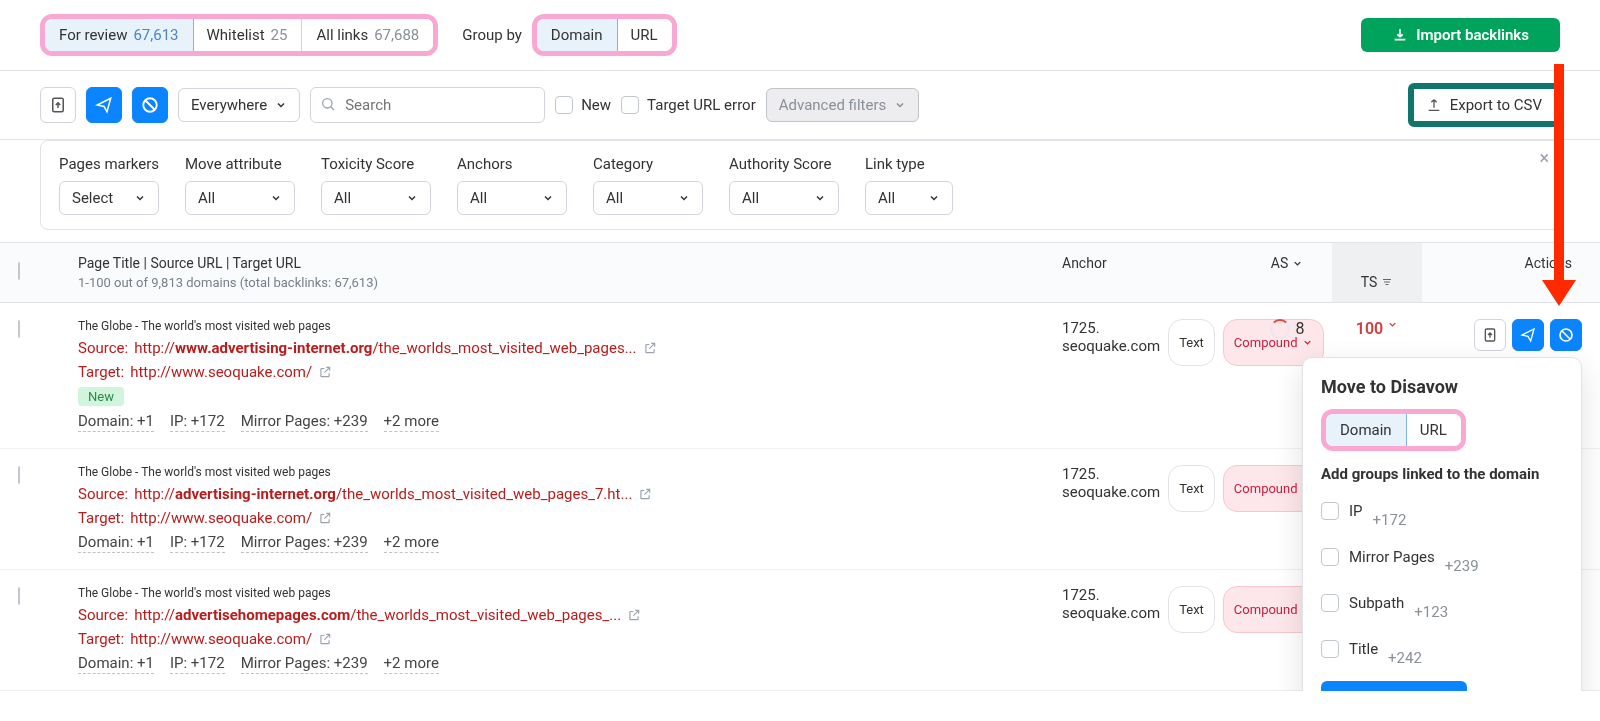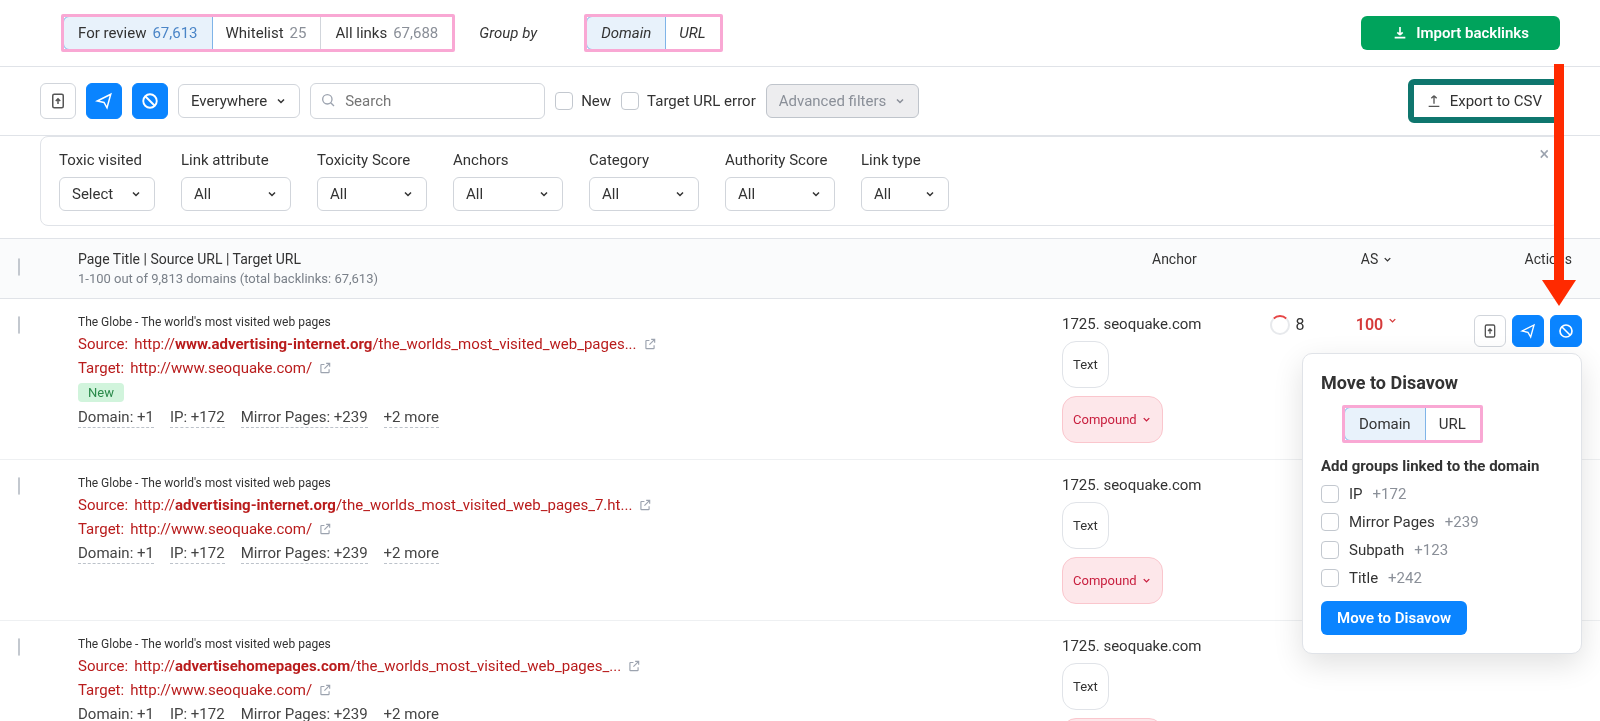--- a/index.html
+++ b/index.html
@@ -1,25 +1,25 @@
 <!DOCTYPE html>
 <html><head>
 <meta charset="utf-8">
 <style>
 * { margin: 0; padding: 0; box-sizing: border-box; font-family: -apple-system, BlinkMacSystemFont, "Segoe UI", Roboto, Helvetica, Arial, sans-serif; }
 body { background: #fff; font-size: 14px; color: #333; }
 .top-bar { display: flex; align-items: center; padding: 14px 40px; border-bottom: 1px solid #e0e3e8; gap: 24px; }
-.pill-group { display: inline-flex; border: 3px solid #f9a8d4; border-radius: 2px; overflow: hidden; margin-left: 21px; }
+.pill-group { display: inline-flex; border: 5px solid #f9a8d4; border-radius: 12px; overflow: hidden; }
 .pill { padding: 7px 14px; border-right: 1px solid #d1d5db; background: #fff; cursor: pointer; display: flex; align-items: center; gap: 6px; font-size: 15px; }
 .pill:last-child { border-right: none; }
 .pill.selected { background: #e8f2fb; border: 1px solid #7fb4e8; margin: -1px; border-radius: 6px 0 0 6px; position: relative; z-index: 1; }
 .pill.selected2 { background: #e8f2fb; border: 1px solid #7fb4e8; margin: -1px; position: relative; z-index: 1; justify-content: flex-end; }
 .pill .count { color: #8a8f98; }
 .pill.selected .count { color: #4a85c7; }
-.group-by { display: flex; align-items: center; gap: 26px; font-size: 15px; font-style: italic; }
+.group-by { display: flex; align-items: center; gap: 10px; font-size: 15px; }
 .spacer { flex: 1; }
 .btn-green { background: #00a35c; color: #fff; border: none; border-radius: 6px; padding: 8px 31px; font-size: 15px; font-weight: 600; display: flex; align-items: center; gap: 8px; cursor: pointer; }
 .toolbar { display: flex; align-items: center; padding: 12px 40px; gap: 10px; border-bottom: 1px solid #e0e3e8; }
 .icon-btn { width: 36px; height: 36px; border: 1px solid #d1d5db; border-radius: 6px; background: #fff; display: flex; align-items: center; justify-content: center; cursor: pointer; }
 .icon-btn.blue { background: #0a84ff; border-color: #0a84ff; color: #fff; }
 .drop-btn { border: 1px solid #d1d5db; border-radius: 6px; padding: 7px 12px; background: #fff; display: flex; align-items: center; gap: 8px; cursor: pointer; font-size: 15px; }
 .search-wrap { position: relative; }
 .search-wrap input { border: 1px solid #d1d5db; border-radius: 6px; padding: 8px 12px 8px 34px; width: 235px; font-size: 15px; }
 .search-wrap .sicon { position: absolute; left: 10px; top: 9px; color: #9ca3af; }
 .chk-label { display: flex; align-items: center; gap: 8px; font-size: 15px; }
@@ -42,36 +42,36 @@
 .th-act { width: 160px; font-size: 14px; text-align: right; padding-right: 10px; }
 .trow { display: flex; padding: 16px 18px; border-bottom: 1px solid #eef0f2; position: relative; }
 .td-chk { width: 50px; padding-top: 2px; }
 .td-main { flex: 1; padding-left: 10px; display: flex; flex-direction: column; gap: 6px; }
 .td-main .title { font-size: 12px; color: #333; }
 .td-main .src, .td-main .tgt { font-size: 15px; color: #b91c1c; display: flex; align-items: center; gap: 6px; }
 .ext-icon { color: #9ca3af; }
 .new-badge { display: inline-block; background: #d1f4dc; color: #2a8a4a; padding: 2px 10px; border-radius: 4px; font-size: 13px; width: fit-content; }
 .meta-row { display: flex; gap: 16px; font-size: 15px; color: #444; }
 .meta-row span { border-bottom: 1px dashed #bcc2ca; padding-bottom: 1px; }
-.td-anchor { width: 180px; display: flex; flex-direction: column; gap: 8px; align-items: flex-start; }
+.td-anchor { width: 180px; display: flex; flex-direction: row; gap: 8px; align-items: flex-start; }
 .td-anchor .anchor-txt { font-size: 15px; }
 .tag { display: inline-flex; align-items: center; gap: 4px; border: 1px solid #e0e3e8; border-radius: 14px; padding: 15px 10px; font-size: 13px; }
 .tag.red { background: #fde7ea; border-color: #fac6cd; color: #c81e3e; }
 .td-as { width: 90px; display: flex; align-items: flex-start; gap: 6px; font-size: 16px; justify-content: center; }
 .as-circ { width: 20px; height: 20px; border: 2px solid #e7e9ec; border-top-color: #e64545; border-radius: 50%; }
 .td-ts { width: 90px; font-size: 16px; color: #d53a3a; font-weight: 600; display: flex; align-items: flex-start; justify-content: center; gap: 4px; }
 .td-act { width: 160px; display: flex; gap: 6px; justify-content: flex-end; align-items: flex-start; }
 .sm-icon-btn { width: 32px; height: 32px; border: 1px solid #d1d5db; border-radius: 6px; background: #fff; display: flex; align-items: center; justify-content: center; cursor: pointer; }
 .sm-icon-btn.blue { background: #0a84ff; border-color: #0a84ff; color: #fff; }
 .popup { position: absolute; right: 18px; top: 54px; width: 280px; background: #fff; border: 1px solid #e0e3e8; border-radius: 10px; box-shadow: 0 10px 30px rgba(0,0,0,0.12); padding: 18px; z-index: 10; }
 .popup h3 { font-size: 18px; font-weight: 700; margin-bottom: 12px; }
 .popup .pill-group { margin-bottom: 14px; }
 .popup .subhdr { font-weight: 700; font-size: 15px; margin-bottom: 10px; }
 .popup .grp { display: flex; align-items: center; gap: 10px; margin-bottom: 10px; font-size: 15px; }
-.popup .grp .plus { color: #8a8f98; }
+.popup .grp .plus { color: #8a8f98; margin-top: 18px; }
 .popup .btn-blue { background: #0a84ff; color: #fff; border: none; border-radius: 6px; padding: 8px 16px; font-size: 15px; font-weight: 600; cursor: pointer; margin-top: 4px; }
 .arrow { position: absolute; right: 36px; top: 64px; width: 10px; height: 220px; background: #ff2a00; z-index: 20; }
 .arrow::after { content: ""; position: absolute; bottom: -22px; left: -12px; border-left: 17px solid transparent; border-right: 17px solid transparent; border-top: 26px solid #ff2a00; }
 svg { display: block; }
 </style>
 </head>
 <body>
 
 <div class="arrow"></div>
 
@@ -161,30 +161,30 @@
       <svg width="16" height="16" viewBox="0 0 24 24" fill="none" stroke="#555" stroke-width="2">
         <path d="M12 16V4m0 0l-4 4m4-4l4 4M4 20h16"></path>
       </svg>
       <span>Export to CSV</span>
     </div>
 </div>
 
 <div class="filters-panel">
   <span class="close-x">×</span>
   <div class="filter-col">
-      <label>Toxic visited</label>
+      <label>Pages markers</label>
       <div class="drop-btn" style="min-width:96px;justify-content:space-between">
         <span>Select</span>
         <svg width="12" height="12" viewBox="0 0 24 24" fill="none" stroke="#333" stroke-width="3">
           <path d="M6 9l6 6 6-6"></path>
         </svg>
       </div>
     </div>
   <div class="filter-col">
-      <label>Link attribute</label>
+      <label>Move attribute</label>
       <div class="drop-btn" style="min-width:110px;justify-content:space-between">
         <span>All</span>
         <svg width="12" height="12" viewBox="0 0 24 24" fill="none" stroke="#333" stroke-width="3">
           <path d="M6 9l6 6 6-6"></path>
         </svg>
       </div>
     </div>
   <div class="filter-col">
       <label>Toxicity Score</label>
       <div class="drop-btn" style="min-width:110px;justify-content:space-between">
@@ -237,20 +237,26 @@
     <div class="th-chk"><span class="chk"></span></div>
     <div class="th-main">
       <div class="thdr">Page Title | Source URL | Target URL</div>
       <div class="sub">1-100 out of 9,813 domains (total backlinks: 67,613)</div>
     </div>
     <div class="th-anchor">Anchor</div>
     <div class="th-as">
         <span>AS</span>
         <svg width="11" height="11" viewBox="0 0 24 24" fill="none" stroke="#333" stroke-width="3">
           <path d="M6 9l6 6 6-6"></path>
+        </svg>
+      </div>
+    <div class="th-ts">
+        <span>TS</span>
+        <svg width="12" height="12" viewBox="0 0 24 24" fill="none" stroke="#666" stroke-width="2">
+          <path d="M4 7h16M6 12h12M9 17h6"></path>
         </svg>
       </div>
     <div class="th-act">Actions</div>
   </div>
 
   <div id="rows">
       <div class="trow">
     <div class="td-chk"><span class="chk"></span></div>
     <div class="td-main">
       <div class="title">The Globe - The world's most visited web pages</div>

